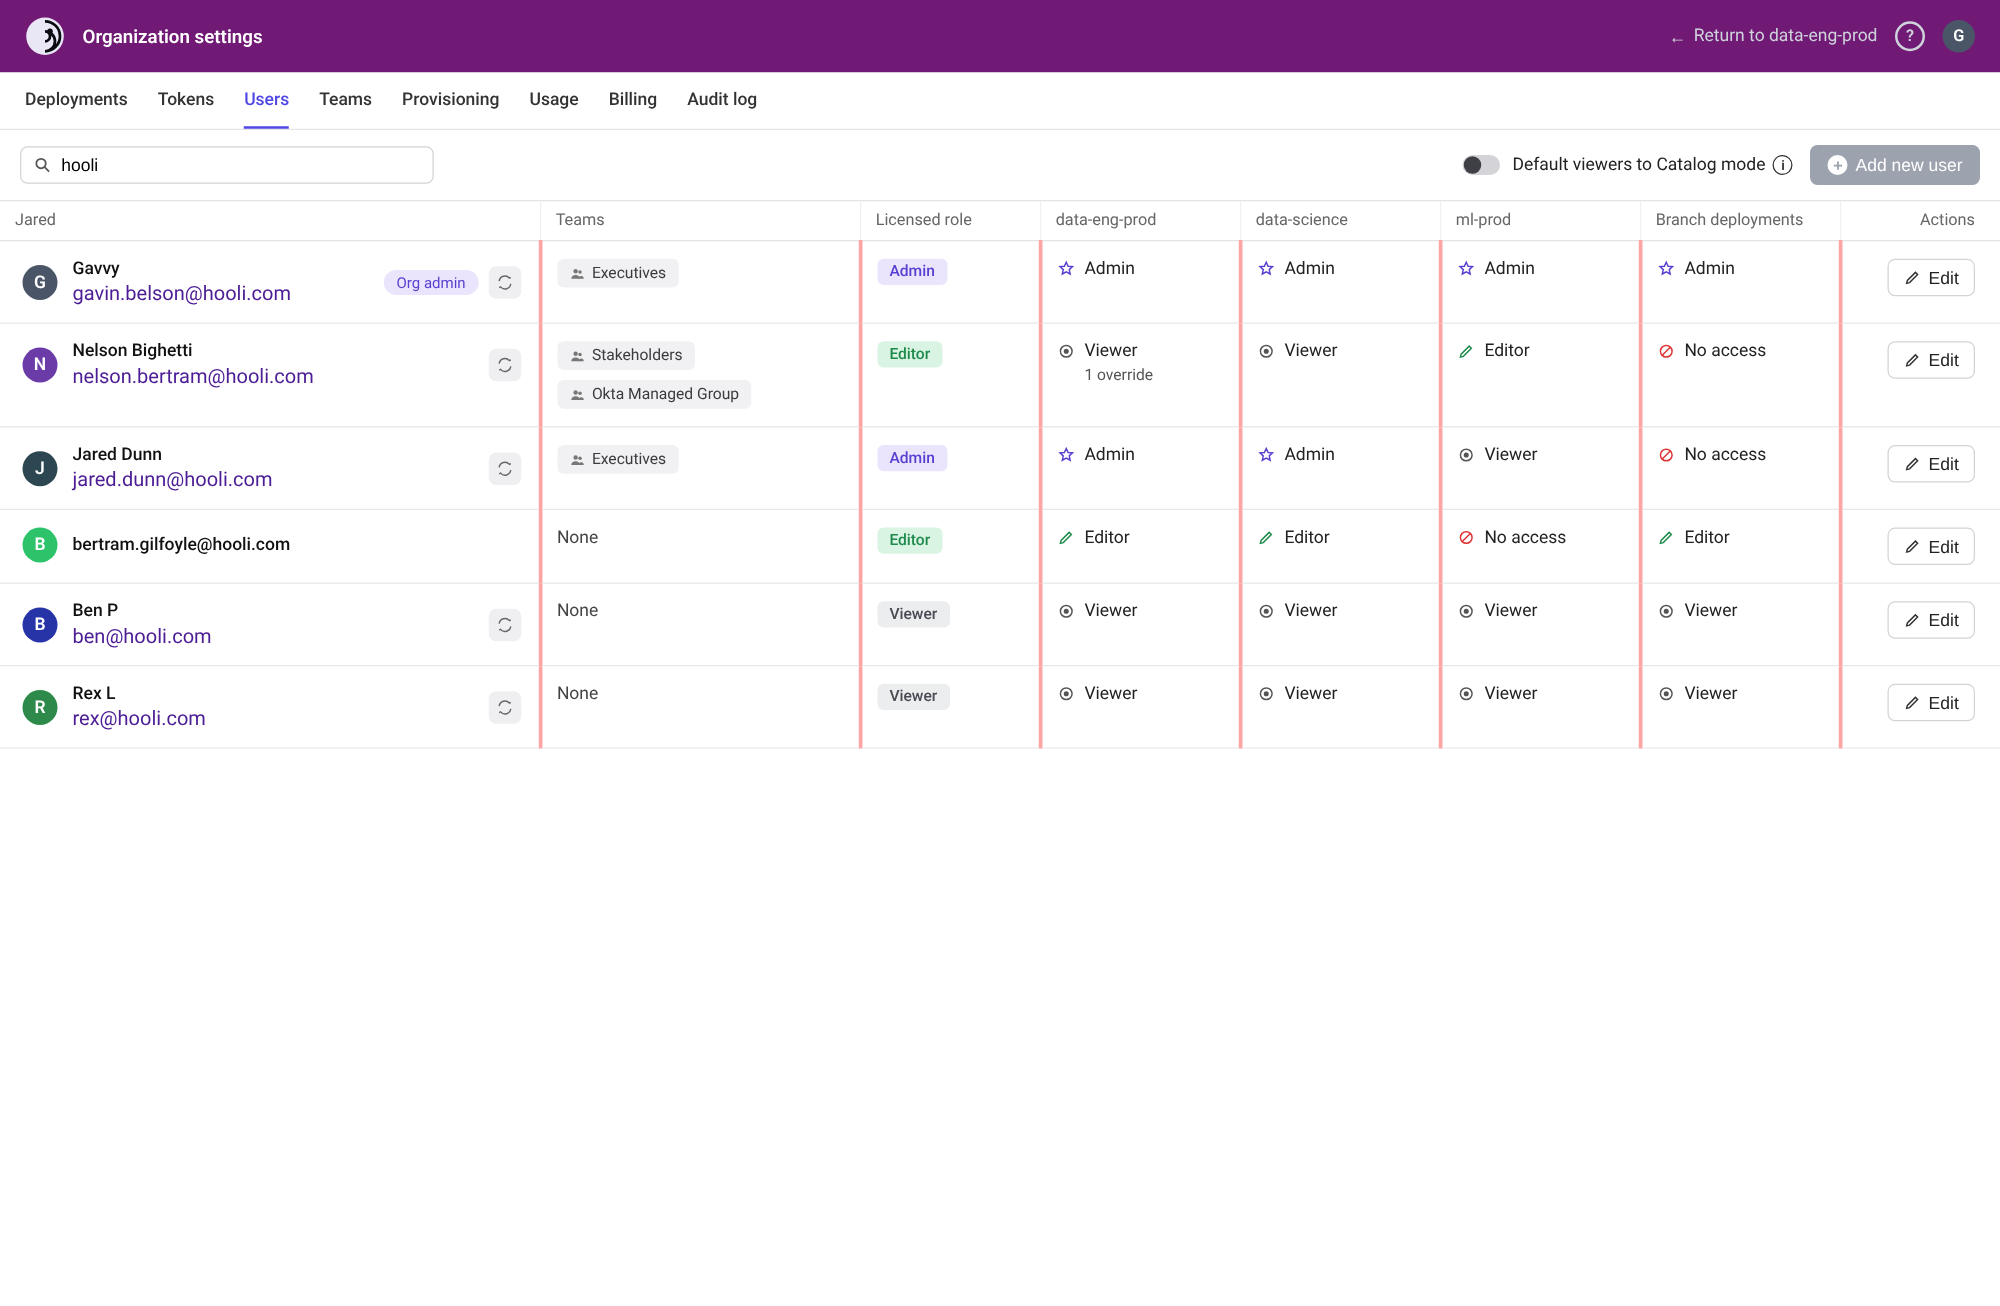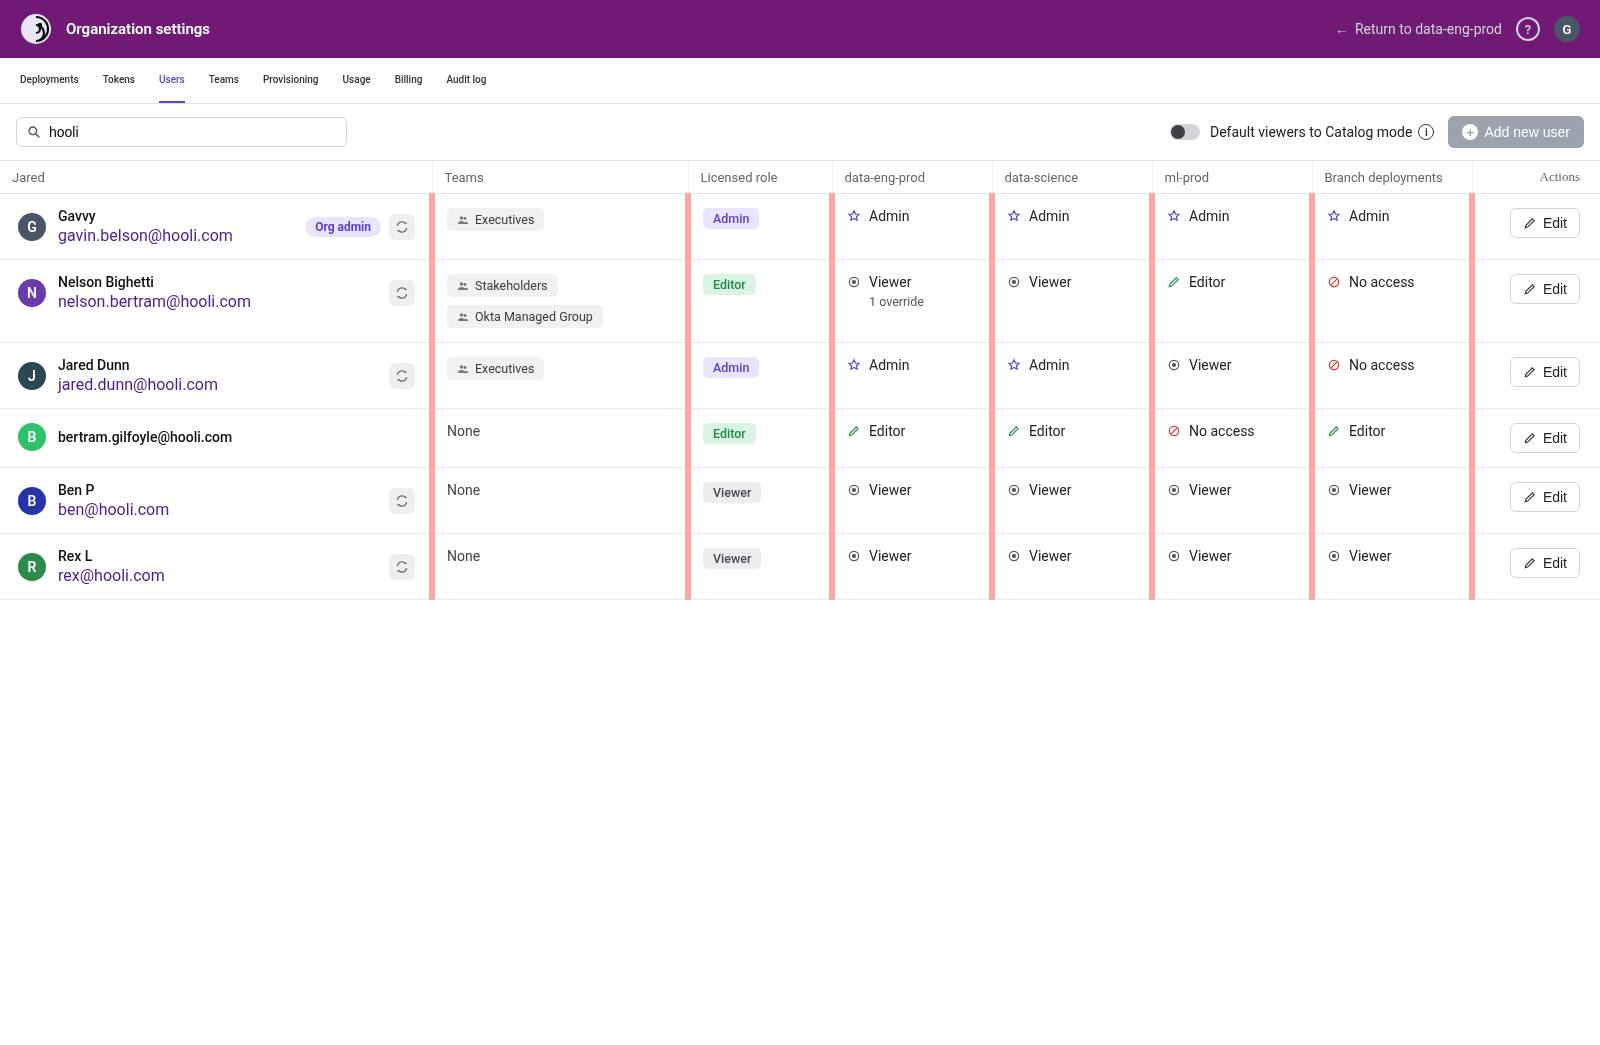--- a/index.html
+++ b/index.html
@@ -37,21 +37,21 @@
     border-bottom: 1px solid #e4e4e7;
     padding: 0 20px;
     display: flex;
     gap: 24px;
     height: 46px;
     align-items: center;
     background: #fff;
   }
   .tab {
     color: #333;
-    font-size: 10px;
+    font-size: 14px;
     font-weight: 500;
     cursor: pointer;
     height: 100%;
     display: flex;
     align-items: center;
     border-bottom: 2px solid transparent;
   }
   .tab.active { color: #4f46e5; border-bottom-color: #4f46e5; }
   .toolbar {
     display: flex; align-items: center; justify-content: space-between;
@@ -90,38 +90,38 @@
     color: #9ca3af; display: inline-flex; align-items: center; justify-content: center;
     font-weight: 700; font-size: 13px; line-height: 1;
   }
   table { width: 100%; border-collapse: collapse; }
   thead th {
     text-align: left; font-weight: 400; color: #666;
     font-size: 13px; padding: 8px 12px; border-bottom: 1px solid #e4e4e7;
     border-top: 1px solid #e4e4e7;
   }
   thead th + th { border-left: 1px solid #f0f0f0; }
-  thead th.actions { text-align: right; padding-right: 20px; font-family: Liberation Serif, serif; }
+  thead th.actions { text-align: right; padding-right: 20px; }
   tbody td {
     padding: 14px 12px; border-bottom: 1px solid #e8e8ea;
     vertical-align: top; font-size: 14px;
   }
-  tbody td + td { border-left: 6px solid #fca5a5; }
+  tbody td + td { border-left: 3px solid #fca5a5; }
   .name-cell { display: flex; align-items: center; gap: 12px; }
   .avatar {
     width: 28px; height: 28px; border-radius: 50%;
     display: flex; align-items: center; justify-content: center;
     color: #fff; font-weight: 600; font-size: 14px; flex-shrink: 0;
   }
   .name-text .uname { font-weight: 500; color: #111; }
   .name-text .email { font-size: 16px; color: #4c1d95; margin-top: 2px; }
   .name-tags { margin-left: auto; display: flex; align-items: center; gap: 8px; }
   .org-admin-pill {
     background: #eae5fd; color: #5b3fd1; font-size: 12px;
-    padding: 3px 10px; border-radius: 12px; font-weight: 700;
+    padding: 3px 10px; border-radius: 12px; font-weight: 400;
   }
   .sync-icon {
     width: 26px; height: 26px; background: #efeff1; border-radius: 6px;
     display: flex; align-items: center; justify-content: center;
     color: #666; cursor: default;
   }
   .team-chips { display: flex; flex-direction: column; gap: 8px; align-items: flex-start; }
   .team-chip {
     background: #f1f1f3; color: #3a3a3f; font-size: 12.5px;
     padding: 4px 10px; border-radius: 5px; display: inline-flex;

